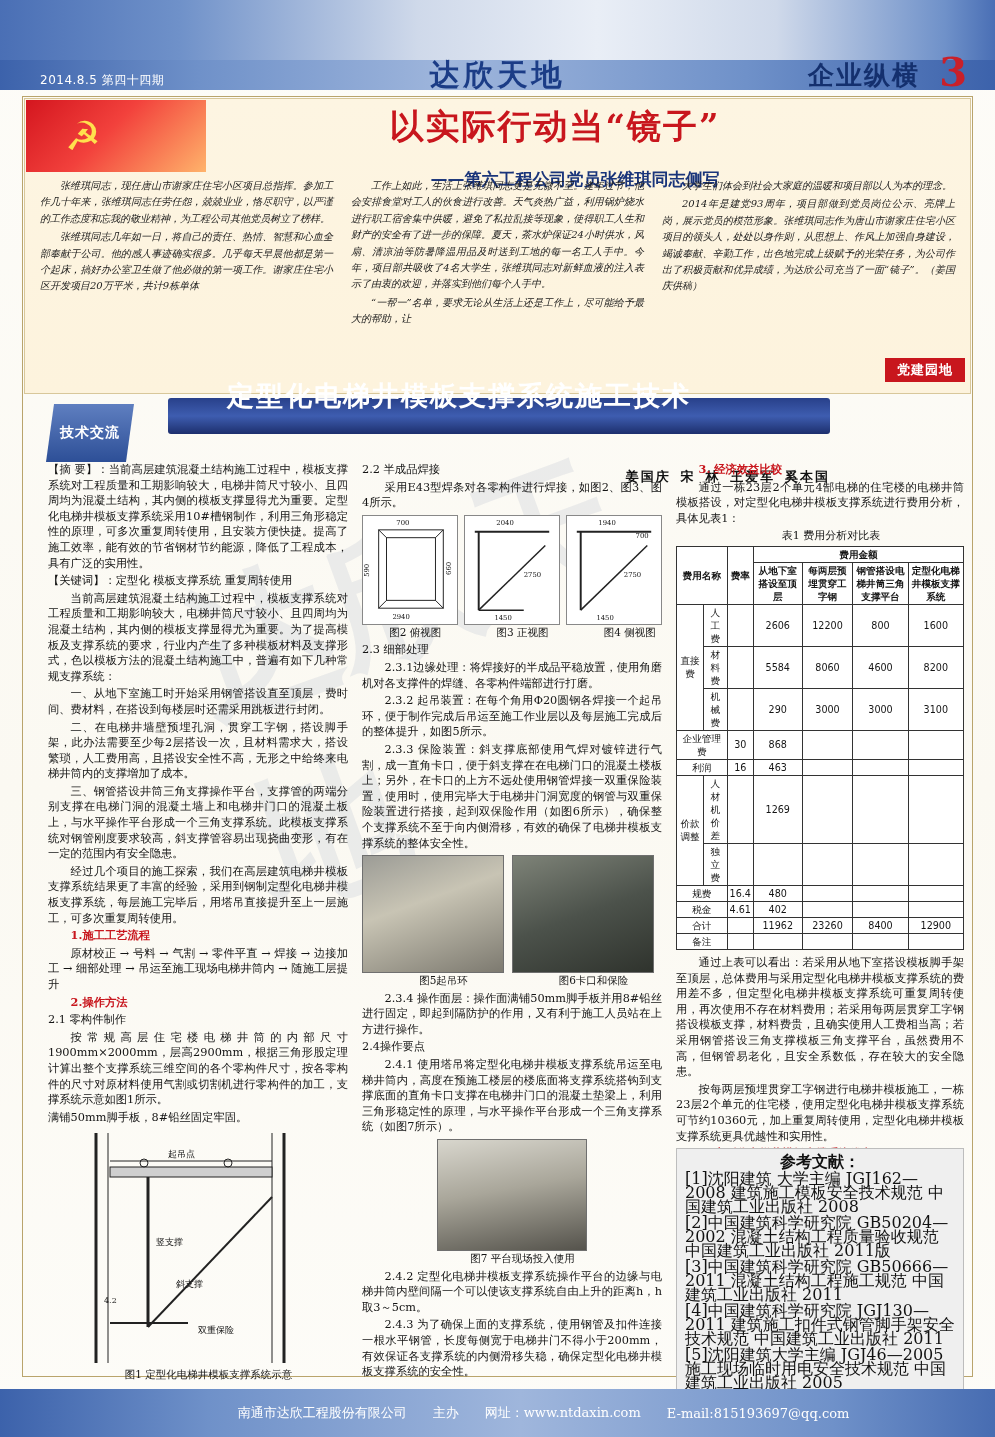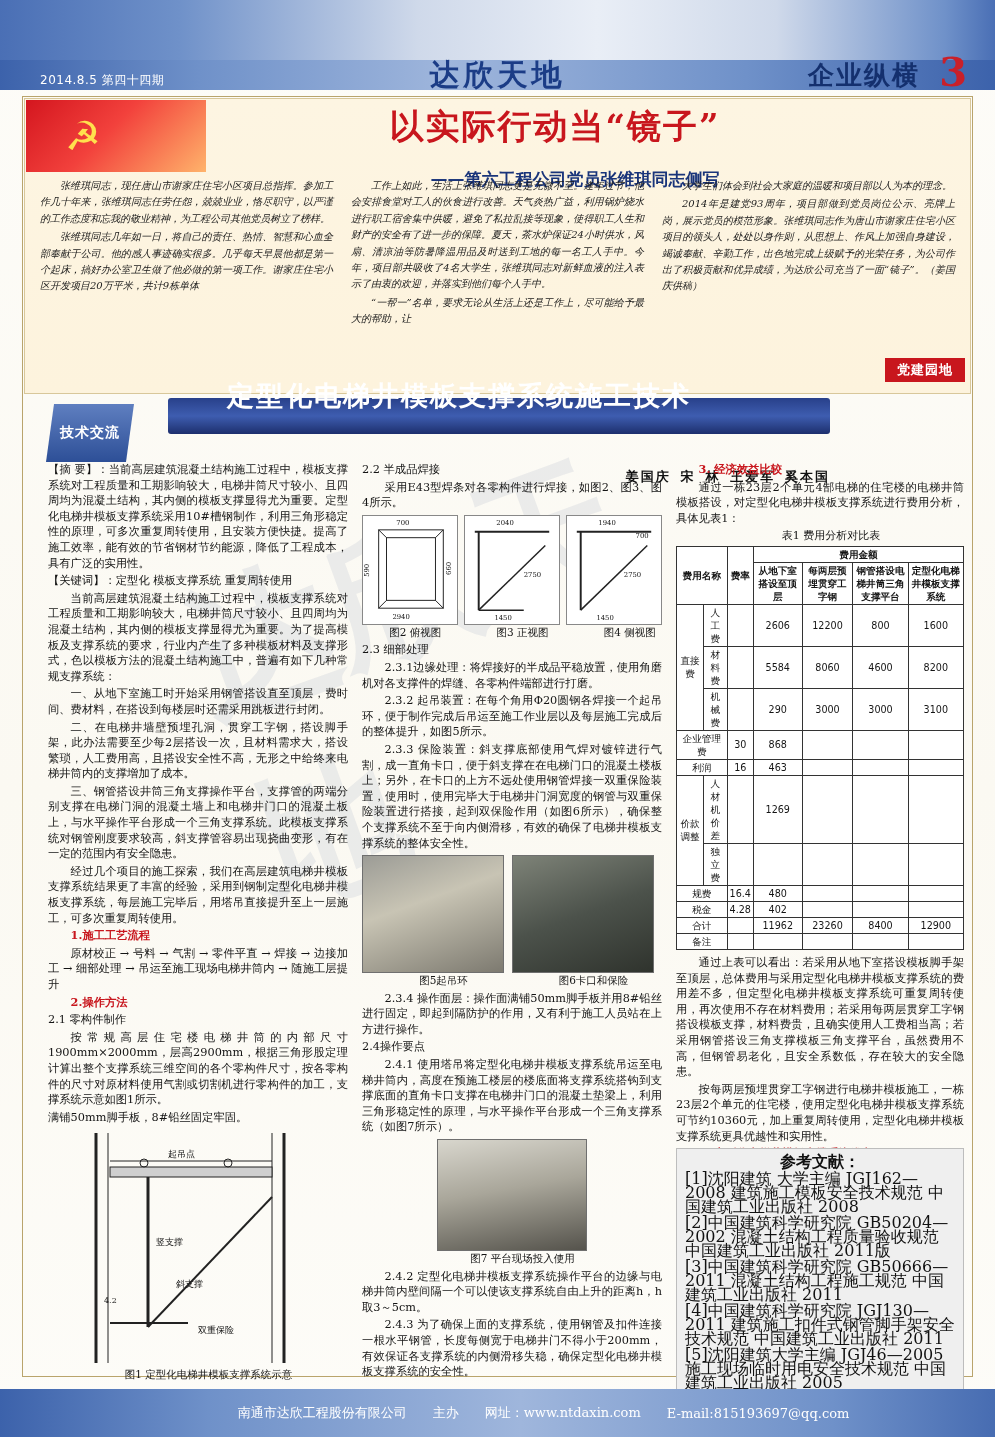--- a/index.html
+++ b/index.html
@@ -403,21 +403,21 @@
       <tr>
         <td colspan="2">规费</td>
         <td>16.4</td>
         <td>480</td>
         <td></td>
         <td></td>
         <td></td>
       </tr>
       <tr>
         <td colspan="2">税金</td>
-        <td>4.28</td>
+        <td>4.61</td>
         <td>402</td>
         <td></td>
         <td></td>
         <td></td>
       </tr>
       <tr>
         <td colspan="2">合计</td>
         <td></td>
         <td>11962</td>
         <td>23260</td>

